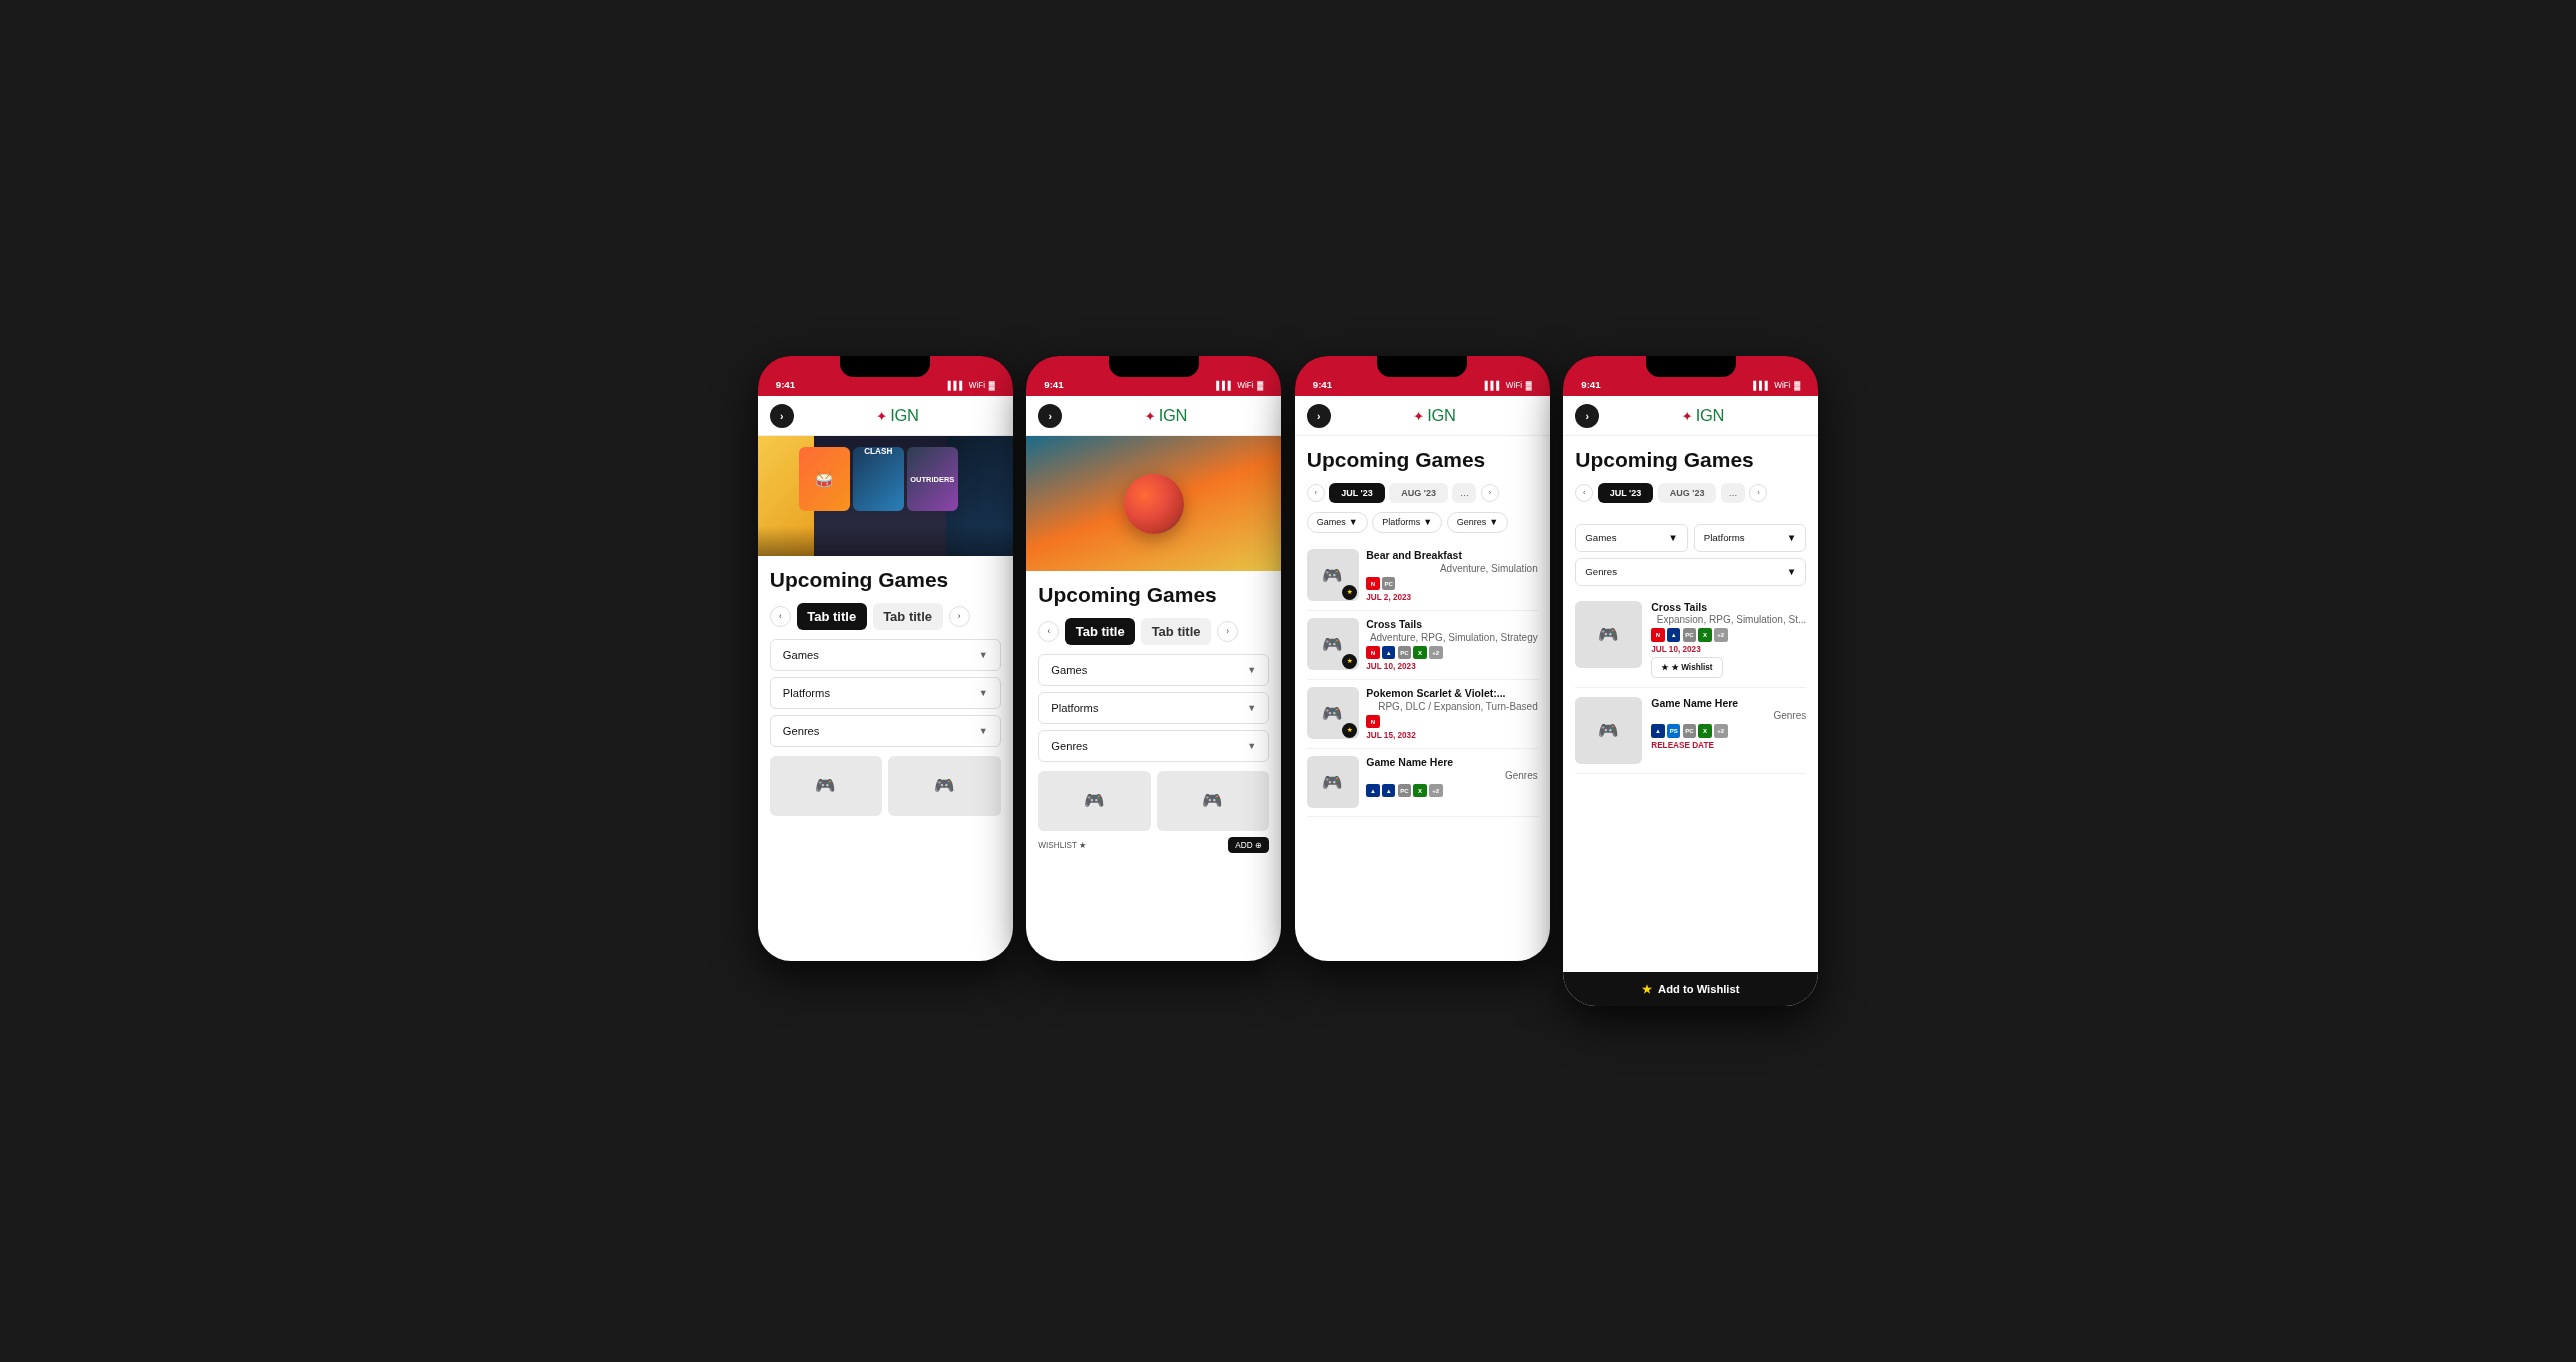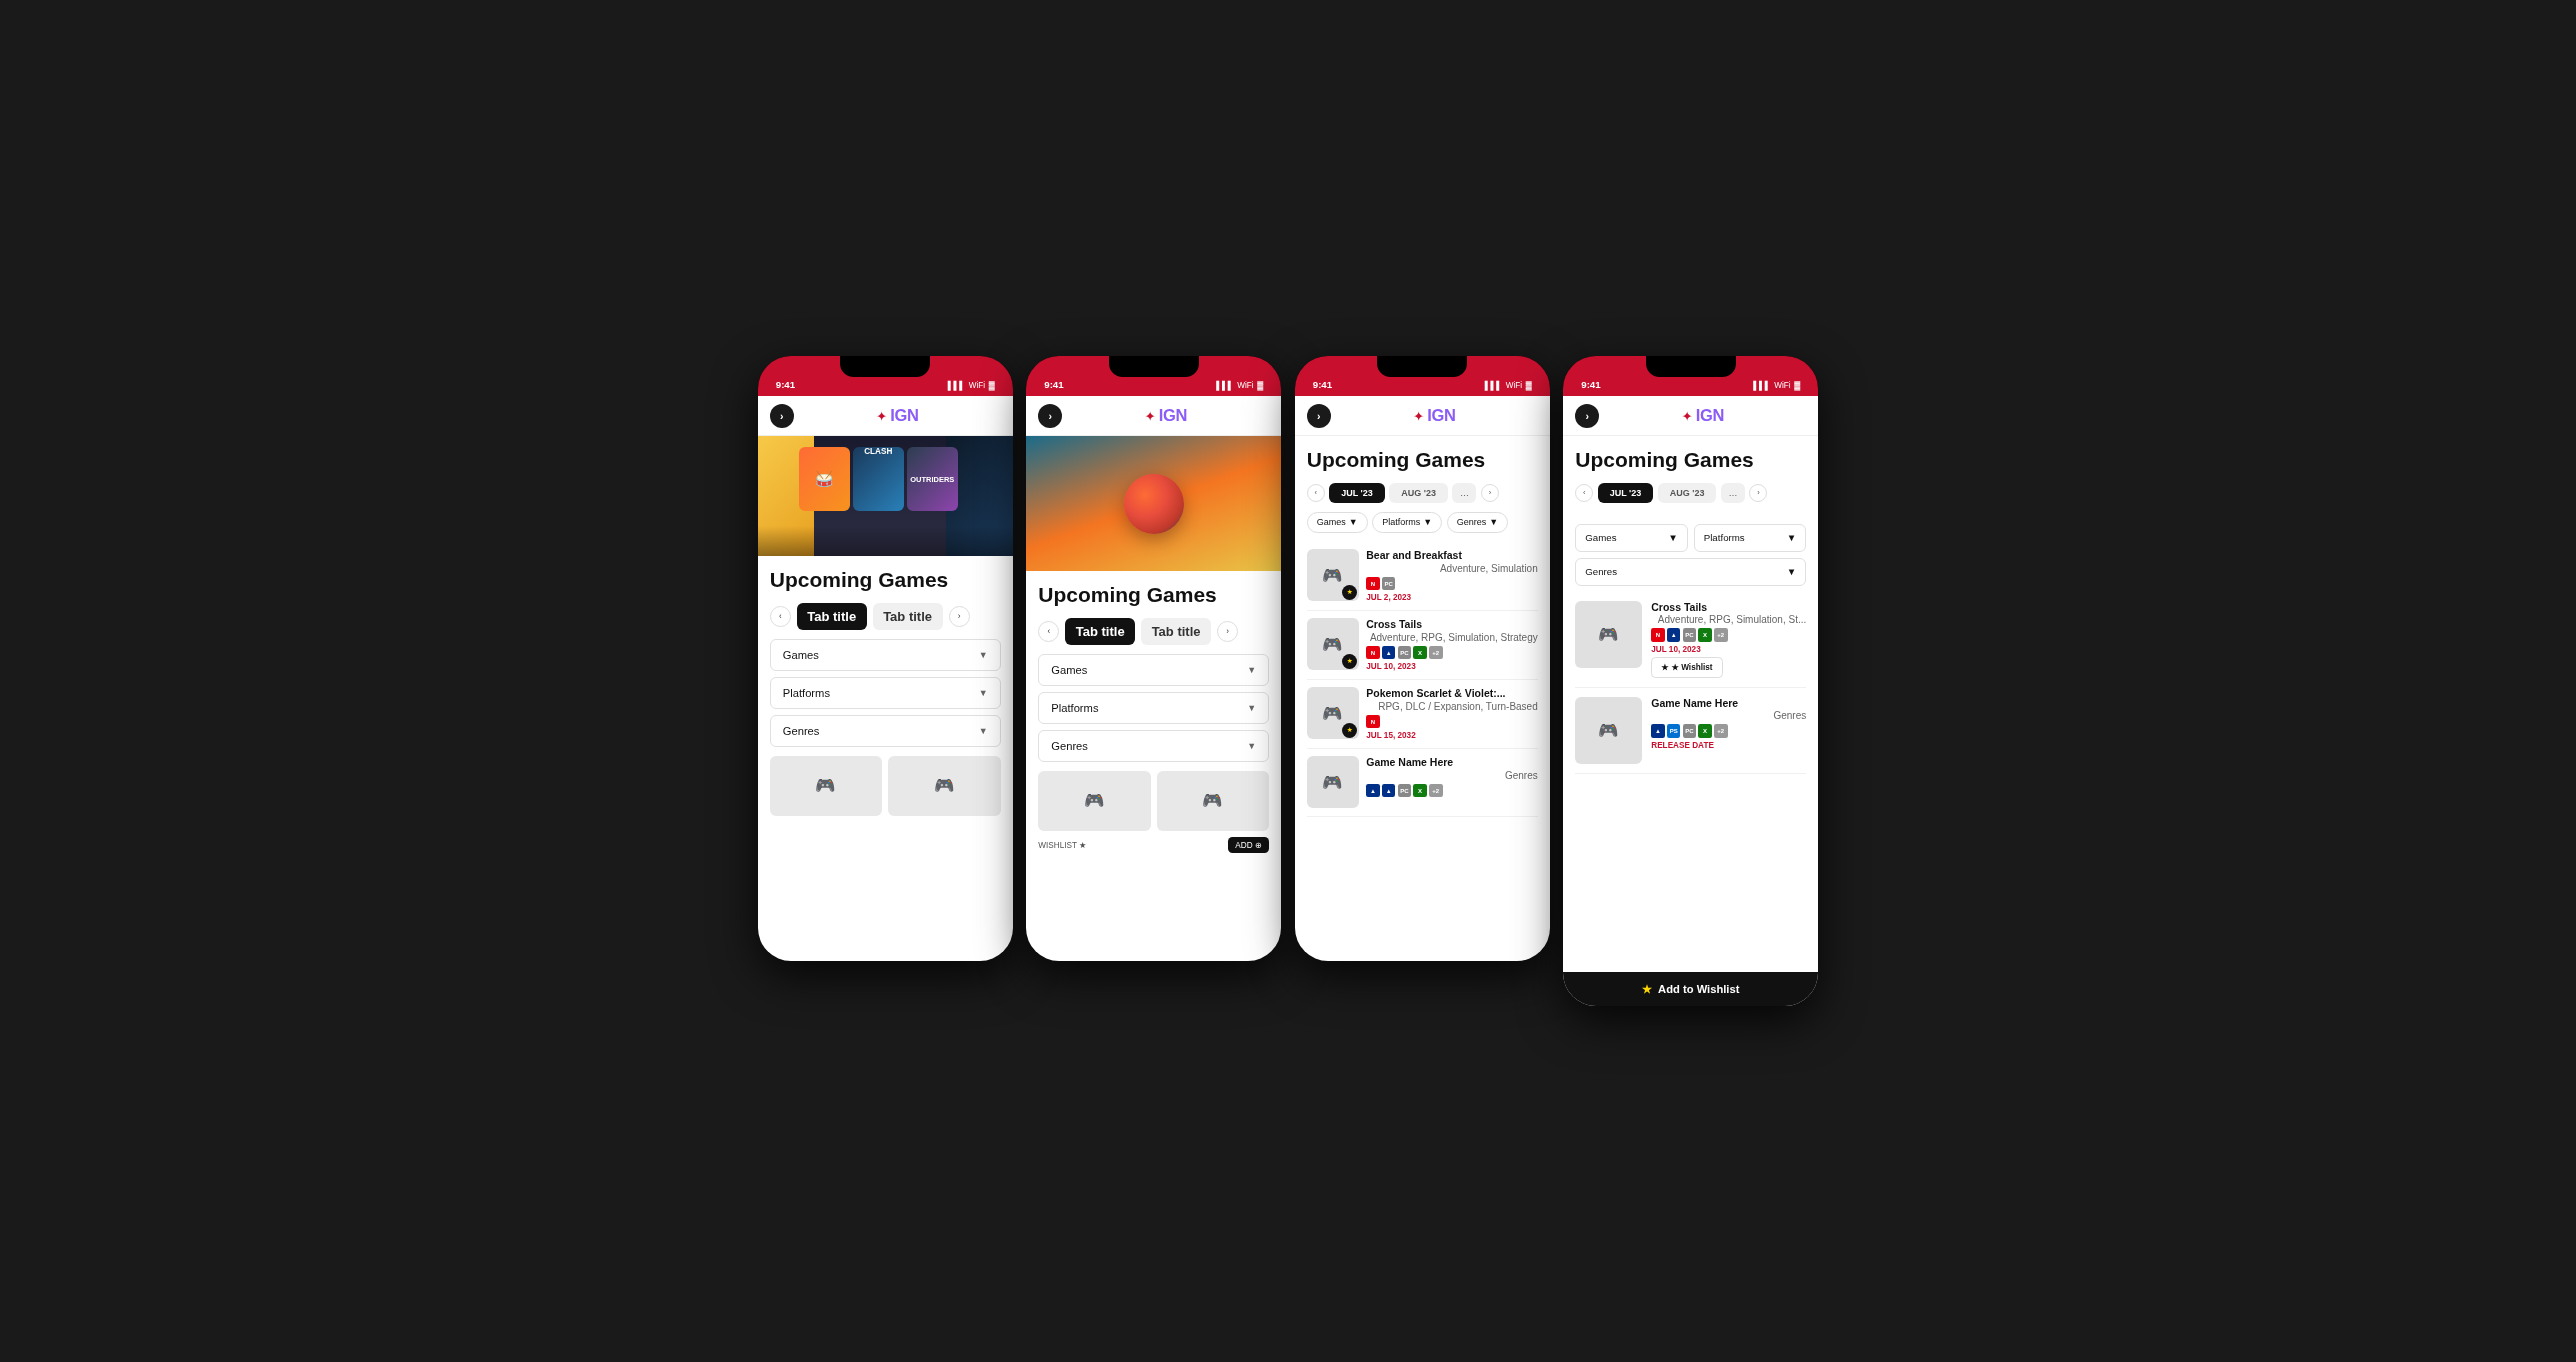--- a/index.html
+++ b/index.html
@@ -81,23 +81,23 @@
       margin: 0 auto;
       display: flex;
       align-items: center;
       gap: 3px;
     }
     .ign-star {
       color: #c8102e;
       font-size: 13.5px;
     }
     .ign-text {
-      color: #8b5cf6;
+      color: #15803d;
       font-size: 16.5px;
-      font-weight: 700;
+      font-weight: 400;
       letter-spacing: -0.4px;
     }
     .phone-content {
       background: white;
       min-height: 525px;
       overflow: hidden;
     }
 
     
     .hero-image {
@@ -714,21 +714,21 @@
         </div>
 
         <div style="padding:0 12px;">
 
           <div class="game-card-large">
             <div class="game-thumb-large">
               <span class="controller-icon">🎮</span>
             </div>
             <div class="game-info">
               <div class="game-name">Cross Tails</div>
-              <div class="game-genres">Adventure, RPG, Simulation, St...</div>
+              <div class="game-genres">Expansion, RPG, Simulation, St...</div>
               <div class="platform-tags">
                 <div class="platform-tag pt-nintendo">N</div>
                 <div class="platform-tag pt-ps" style="background:#003087;">▲</div>
                 <div class="platform-tag pt-pc">PC</div>
                 <div class="platform-tag pt-xbox">X</div>
                 <div class="platform-tag pt-more">+2</div>
               </div>
               <div class="release-date">JUL 10, 2023</div>
               <div class="wishlist-btn">
                 <span>★</span>

